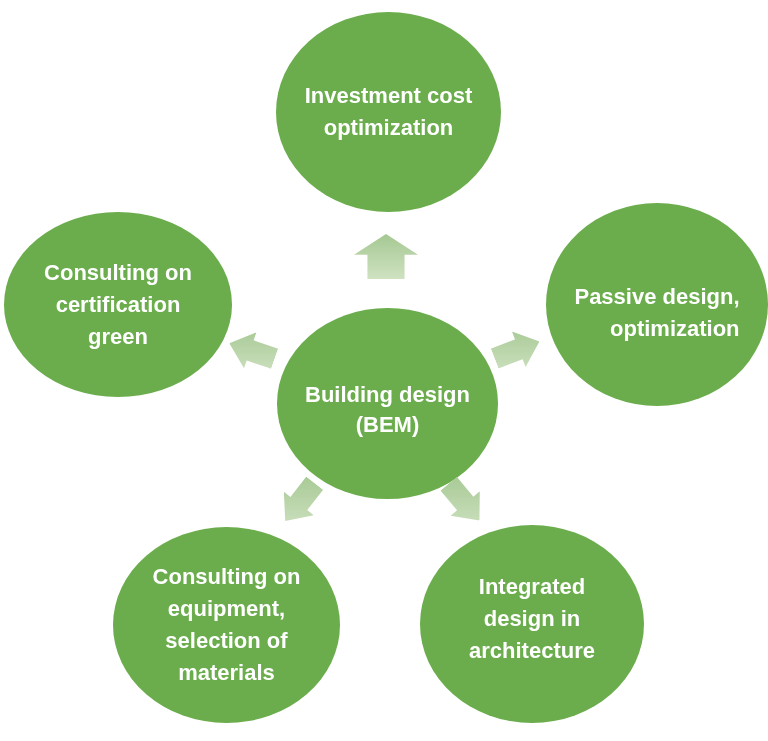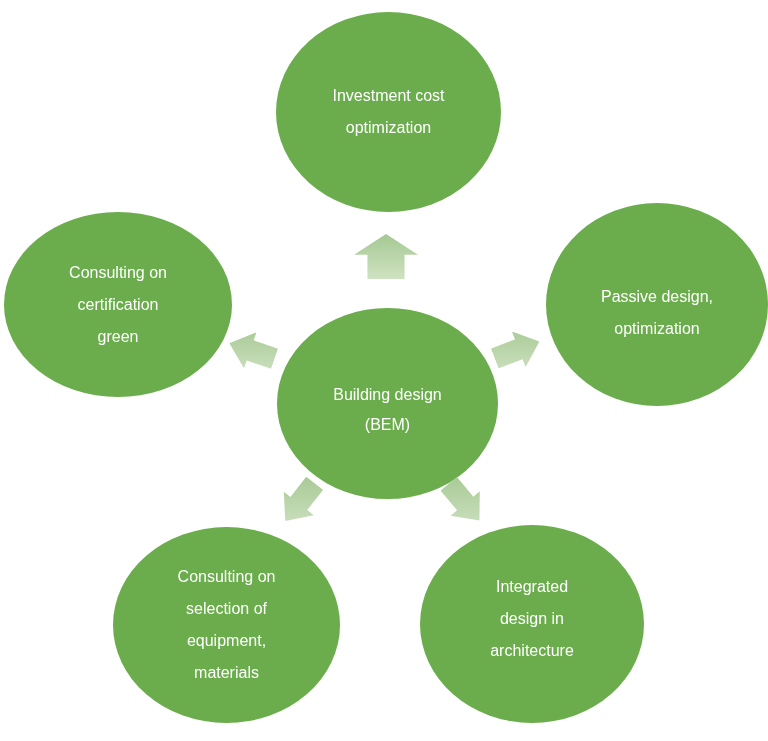--- a/index.html
+++ b/index.html
@@ -19,36 +19,37 @@
     position: absolute;
     border-radius: 50%;
     background: var(--circle, #6bad4c);
     display: flex;
     align-items: center;
     justify-content: center;
     text-align: center;
   }
   .circle .text {
     color: var(--text, #ffffff);
-    font-size: 16px;
+    font-size: 22px;
+    font-weight: bold;
   }
   .circle .line {
     display: block;
     line-height: 32px;
     white-space: nowrap;
   }
   .c-top          { left: 276px; top: 12px;  width: 225px; height: 200px; }
   .c-left         { left: 4px;   top: 212px; width: 228px; height: 185px; }
   .c-right        { left: 546px; top: 203px; width: 222px; height: 203px; }
   .c-center       { left: 277px; top: 308px; width: 221px; height: 191px; }
   .c-bottom-left  { left: 113px; top: 527px; width: 227px; height: 196px; }
   .c-bottom-right { left: 420px; top: 525px; width: 224px; height: 198px; }
   .c-center .text       { transform: translateY(6px);  line-height: 30px; }
   .c-center .line       { line-height: 30px; }
-  .c-right .text        { transform: translateY(8px); }
+  .c-right .text        { transform: translateY(8px); text-align: right; }
   .c-bottom-right .text { transform: translateY(-5px); }
 
   .arrow {
     position: absolute;
     background: linear-gradient(var(--ga, 180deg), var(--arrow-start, #a5c892), var(--arrow-end, #cfe2c2));
   }
   .clip-up {
     clip-path: polygon(50% 0%, 100% 46%, 79% 46%, 79% 100%, 21% 100%, 21% 46%, 0% 46%);
   }
   .clip-left {
@@ -108,22 +109,22 @@
   <div class="circle c-center">
     <div class="text">
       <span class="line">Building design</span>
       <span class="line">(BEM)</span>
     </div>
   </div>
 
   <div class="circle c-bottom-left">
     <div class="text">
       <span class="line">Consulting on</span>
+      <span class="line">equipment,</span>
       <span class="line">selection of</span>
-      <span class="line">equipment,</span>
       <span class="line">materials</span>
     </div>
   </div>
 
   <div class="circle c-bottom-right">
     <div class="text">
       <span class="line">Integrated</span>
       <span class="line">design in</span>
       <span class="line">architecture</span>
     </div>

